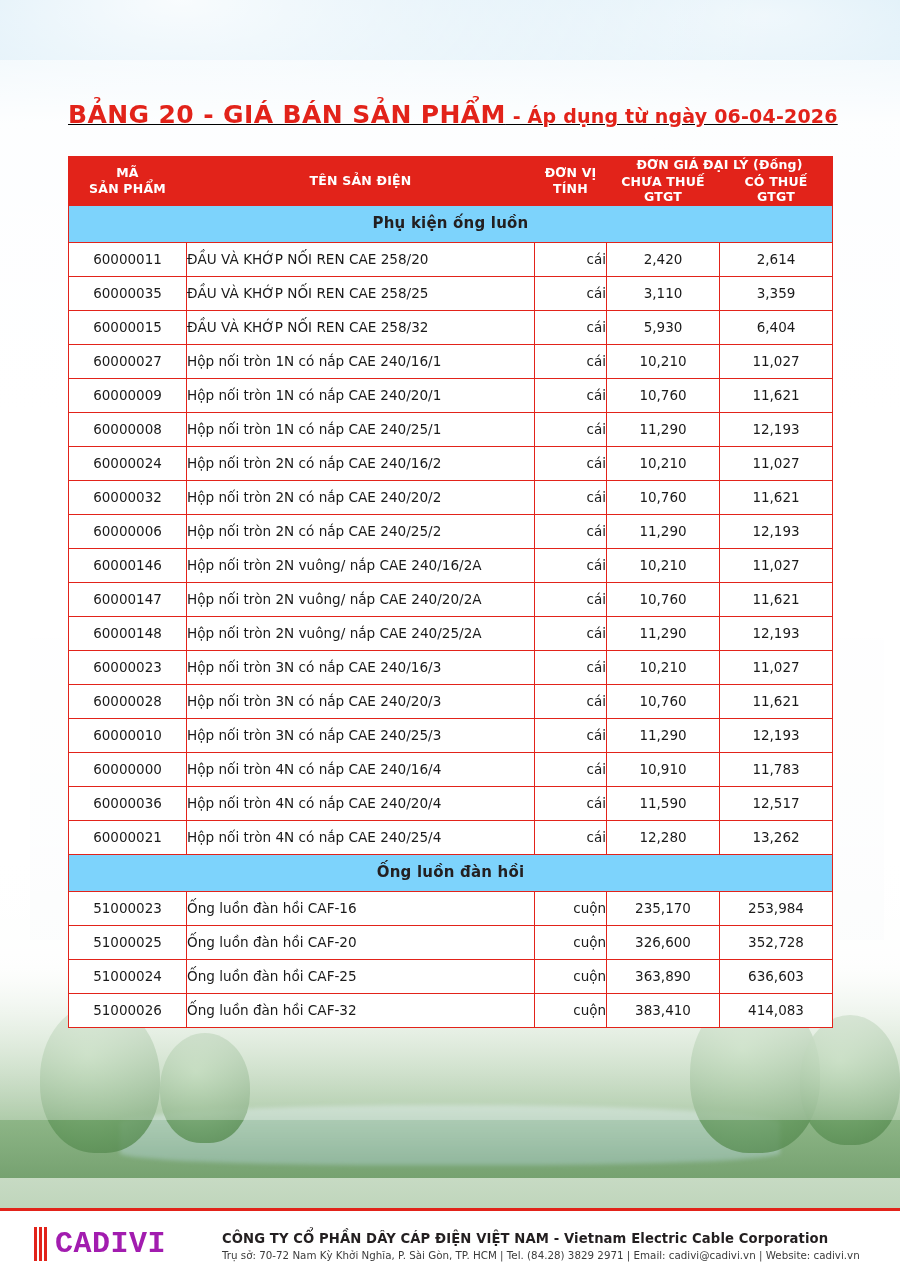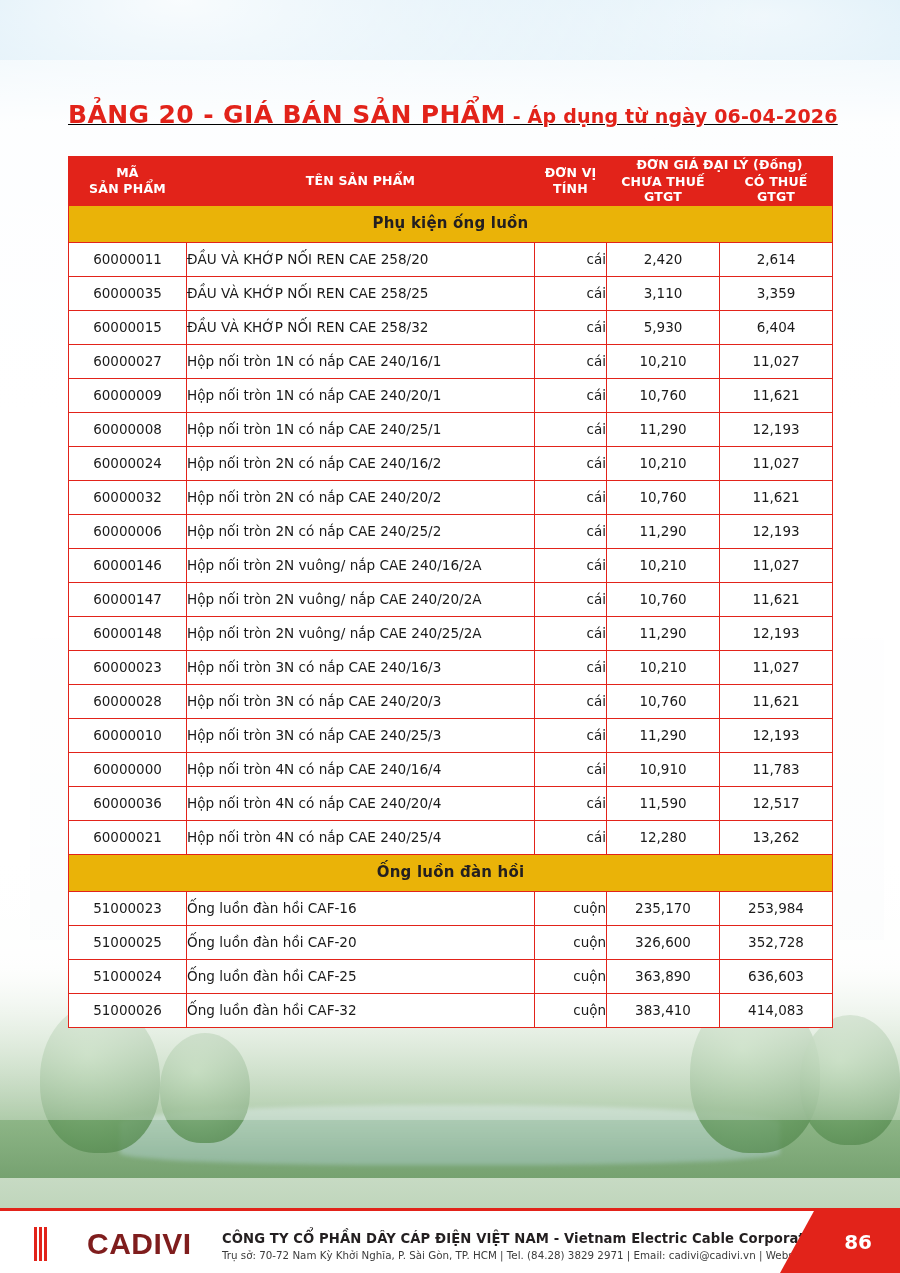--- a/index.html
+++ b/index.html
@@ -167,21 +167,21 @@
   }
   td.unit {
     text-align: right;
     font-size: 13.5px;
   }
   td.price {
     text-align: center;
     font-size: 13.5px;
   }
   tr.group td {
-    background: #eab308;
+    background: #7dd3fc;
     text-align: center;
     font-weight: bold;
     font-size: 15px;
     color: #231f20;
     height: 36px;
     letter-spacing: 0.2px;
   }
 
   
   .footer {
@@ -210,26 +210,25 @@
     display: flex;
     align-items: center;
   }
   .logo-bars {
     width: 13px;
     height: 34px;
     background: repeating-linear-gradient(90deg, #e2231a 0 3px, #ffffff 3px 5px);
     margin-right: 8px;
   }
   .logo-text {
-    font-family: Liberation Sans, sans-serif;
+    font-family: Liberation Mono, monospace;
     font-weight: bold;
     font-size: 30px;
-    color: #7f1d1d;
+    color: #a21caf;
     letter-spacing: 0.5px;
-    margin-left: 32px;
   }
   .footer-texts {
     position: absolute;
     left: 222px;
     bottom: 12px;
   }
   .footer-company {
     font-size: 13.2px;
     font-weight: bold;
     color: #231f20;
@@ -296,21 +295,21 @@
       <col class="col-unit">
       <col class="col-p1">
       <col class="col-p2">
     </colgroup>
     <thead>
       <tr>
         <th rowspan="2" class="outer-l outer-t">
           <div>MÃ</div>
           <div>SẢN PHẨM</div>
         </th>
-        <th rowspan="2" class="outer-t">TÊN SẢN PHẨM</th>
+        <th rowspan="2" class="outer-t">TÊN SẢN ĐIỆN</th>
         <th rowspan="2" class="outer-t">
           <div>ĐƠN VỊ</div>
           <div>TÍNH</div>
         </th>
         <th colspan="2" class="outer-t outer-r">ĐƠN GIÁ ĐẠI LÝ (Đồng)</th>
       </tr>
       <tr>
         <th class="outer-b">
           <div>CHƯA THUẾ</div>
           <div>GTGT</div>
@@ -491,14 +490,13 @@
   <div class="footer-bar"></div>
   <div class="footer-top-line"></div>
   <div class="logo-block">
     <div class="logo-bars"></div>
     <div class="logo-text">CADIVI</div>
   </div>
   <div class="footer-texts">
     <div class="footer-company">CÔNG TY CỔ PHẦN DÂY CÁP ĐIỆN VIỆT NAM - Vietnam Electric Cable Corporation</div>
     <div class="footer-addr">Trụ sở: 70-72 Nam Kỳ Khởi Nghĩa, P. Sài Gòn, TP. HCM | Tel. (84.28) 3829 2971 | Email: cadivi@cadivi.vn | Website: cadivi.vn</div>
   </div>
-  <div class="page-tag">86</div>
 </div>
 
 </body></html>

